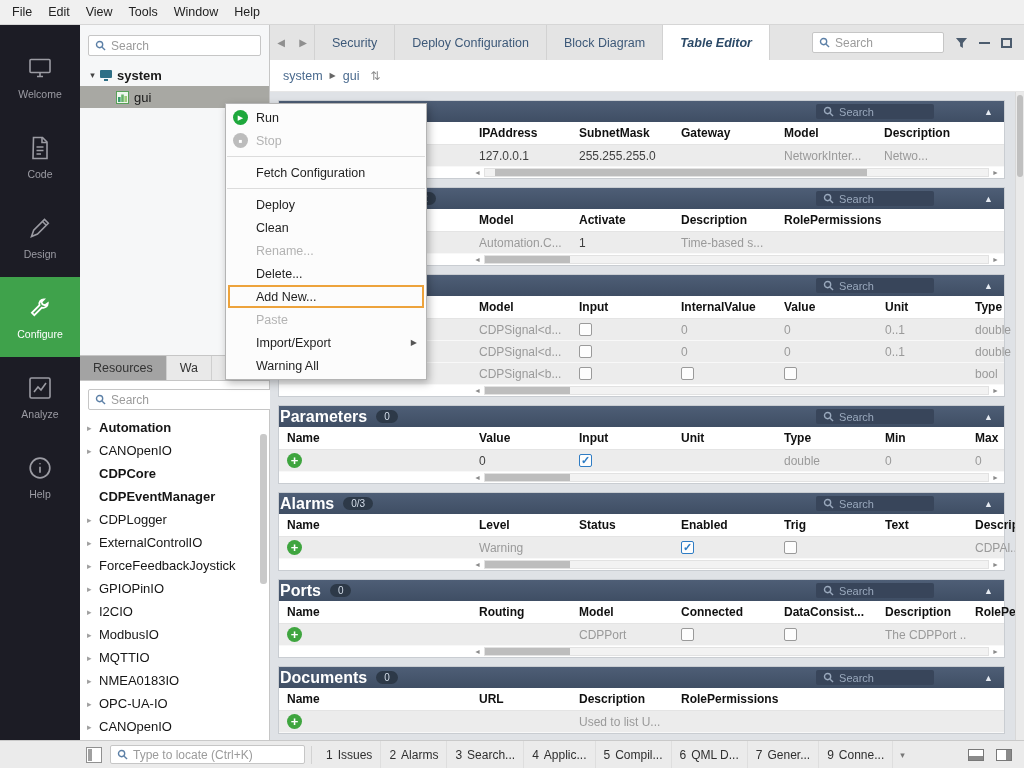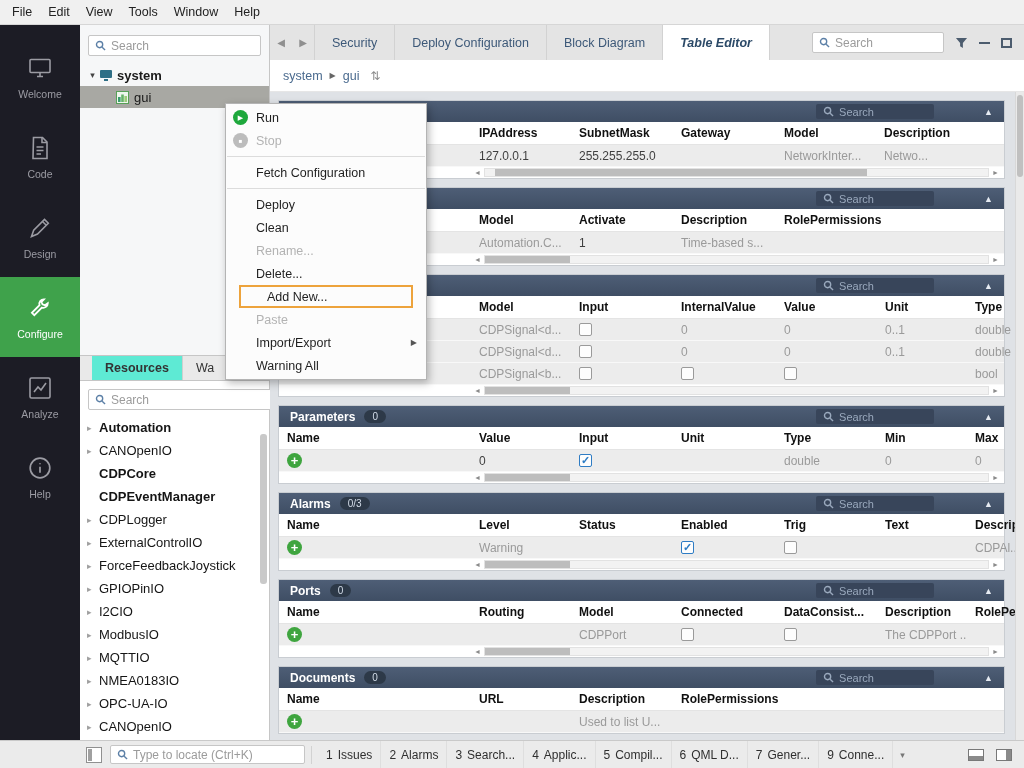--- a/index.html
+++ b/index.html
@@ -28,21 +28,21 @@
 .tree-row{height:22px;display:flex;align-items:center;font-size:13px;color:#1a1a1a;}
 .tree-row.selected{background:#a8a8a3;}
 .tree-exp{width:13px;font-size:9px;color:#444;text-align:center;flex:none;}
 .tree-ico{width:18px;display:flex;align-items:center;flex:none;}
 .b{font-weight:bold;}
 
 
 .resources{position:absolute;left:80px;top:355px;width:190px;bottom:28px;background:#fff;border-right:1px solid #c6c6c6;border-top:1px solid #c6c6c6;display:flex;flex-direction:column;}
 .res-tabs{height:25px;background:#e9e9e9;display:flex;border-bottom:1px solid #c6c6c6;flex:none;}
 .res-tab{padding:0 13px;display:flex;align-items:center;font-size:12.5px;color:#333;border-right:1px solid #cfcfcf;}
-.res-tab.active{background:#5eead4;font-weight:bold;margin-left:12px;}
+.res-tab.active{background:#a3a3a3;font-weight:normal;}
 .res-search{display:flex;align-items:center;margin:8px 5px 6px 8px;gap:4px;flex:none;}
 .res-search .searchbox{flex:1;}
 .res-menu{color:#777;font-size:14px;width:14px;text-align:center;}
 .res-list{flex:1;overflow:hidden;position:relative;}
 .res-row{height:23px;display:flex;align-items:center;padding-left:7px;font-size:13px;color:#151515;}
 .res-arrow{width:12px;font-size:9px;color:#9f9f9f;flex:none;}
 .res-scroll{position:absolute;right:2px;top:78px;width:7px;height:150px;background:#c9c9c9;border-radius:3px;}
 
 
 .main{position:absolute;left:270px;top:25px;right:0;bottom:28px;}
@@ -59,21 +59,21 @@
 .breadcrumb{height:32px;background:#fff;display:flex;align-items:center;padding-left:13px;gap:7px;font-size:12.5px;color:#4a6a8e;border-bottom:1px solid #e6e6e6;}
 .bc-sep{font-size:8px;color:#666;}
 .bc-sort{color:#8a8a8a;font-size:12px;margin-left:4px;}
 .content{position:absolute;left:0;right:9px;top:67px;bottom:0;background:#dfe2e6;padding:8px 0 0 8px;overflow:hidden;}
 .vscroll{position:absolute;right:0;top:67px;bottom:0;width:9px;background:#eaeaea;border-left:1px solid #d8d8d8;}
 .vscroll .h{position:absolute;left:1px;right:1px;top:3px;height:82px;background:#c0c0c0;border-radius:3px;}
 
 
 .tsection{width:727px;background:#fff;border:1px solid #c9cdd2;margin-bottom:8px;}
 .thead{height:21px;background:linear-gradient(180deg,#4e5e76,#3f4e64);display:flex;align-items:center;}
-.ttitle{font-size:12px;font-weight:bold;color:#fff;margin-left:11px;white-space:nowrap;}
+.ttitle{font-size:16px;font-weight:bold;color:#fff;margin-left:1px;white-space:nowrap;}
 .tbadge{margin-left:9px;background:#2d3948;color:#d3dce8;font-size:10px;padding:1px 8px;border-radius:8px;}
 .tspacer{flex:1;}
 .tsearch{display:flex;align-items:center;gap:5px;background:#38455a;border-radius:2px;height:15px;padding:0 7px;margin-right:50px;color:#9aa9bd;font-size:11px;width:118px;flex:none;}
 .tcollapse{color:#e6ebf2;font-size:9px;margin-right:11px;}
 .tcols{display:flex;height:23px;align-items:center;background:#fff;border-bottom:1px solid #e4e4e4;}
 .tcol{flex:none;padding-left:8px;font-size:12px;font-weight:bold;color:#101010;white-space:nowrap;overflow:hidden;}
 .trow{display:flex;height:22px;align-items:center;background:#ececec;border-bottom:1px solid #f8f8f8;}
 .tcell{flex:none;padding-left:8px;font-size:12px;color:#9a9a9a;white-space:nowrap;overflow:hidden;display:flex;align-items:center;height:100%;}
 .tcell.dark{color:#3f3f3f;}
 .cb{width:13px;height:13px;background:#fdfdfd;border:1px solid #9a9a9a;border-radius:2px;display:inline-flex;align-items:center;justify-content:center;flex:none;}
@@ -97,21 +97,21 @@
 .sb-right{margin-left:auto;display:flex;align-items:center;gap:12px;margin-right:12px;}
 .out-ic{width:16px;height:12px;border:1px solid #787878;position:relative;background:#fff;display:inline-block;}
 .out-ic::after{content:"";position:absolute;left:0;right:0;bottom:0;height:4px;background:#8a8a8a;}
 .side-ic{width:16px;height:12px;border:1px solid #787878;position:relative;background:#fff;display:inline-block;}
 .side-ic::after{content:"";position:absolute;right:0;top:0;bottom:0;width:5px;background:#8a8a8a;}
 
 
 .context-menu{position:absolute;left:225px;top:103px;width:202px;background:#fcfcfc;border:1px solid #b4b4b4;box-shadow:2px 3px 8px rgba(0,0,0,.28);padding:2px 0;z-index:50;}
 .cm-item{height:23px;display:flex;align-items:center;padding-left:30px;font-size:12.5px;color:#1f1f1f;position:relative;}
 .cm-item.dis{color:#b3b3b3;}
-.cm-item.hl{box-shadow:inset 0 0 0 2px #eda33c;border-radius:0;margin:0 13px;padding-left:28px;}
+.cm-item.hl{box-shadow:inset 0 0 0 2px #eda33c;border-radius:0;margin:0 2px;padding-left:28px;}
 .cm-ico{position:absolute;left:7px;top:4px;width:15px;height:15px;border-radius:50%;display:flex;align-items:center;justify-content:center;font-size:7px;color:#fff;}
 .cm-ico.run-icon{background:#1ea83c;}
 .cm-ico.stop-icon{background:#bcbcbc;font-size:6px;}
 .cm-sub{position:absolute;right:9px;font-size:8px;color:#555;}
 .cm-sep{height:1px;background:#dcdcdc;margin:4px 1px;}
 .tsic{display:flex;align-items:center;}
 .sic{display:flex;align-items:center;}
 </style>
 </head>
 <body>

